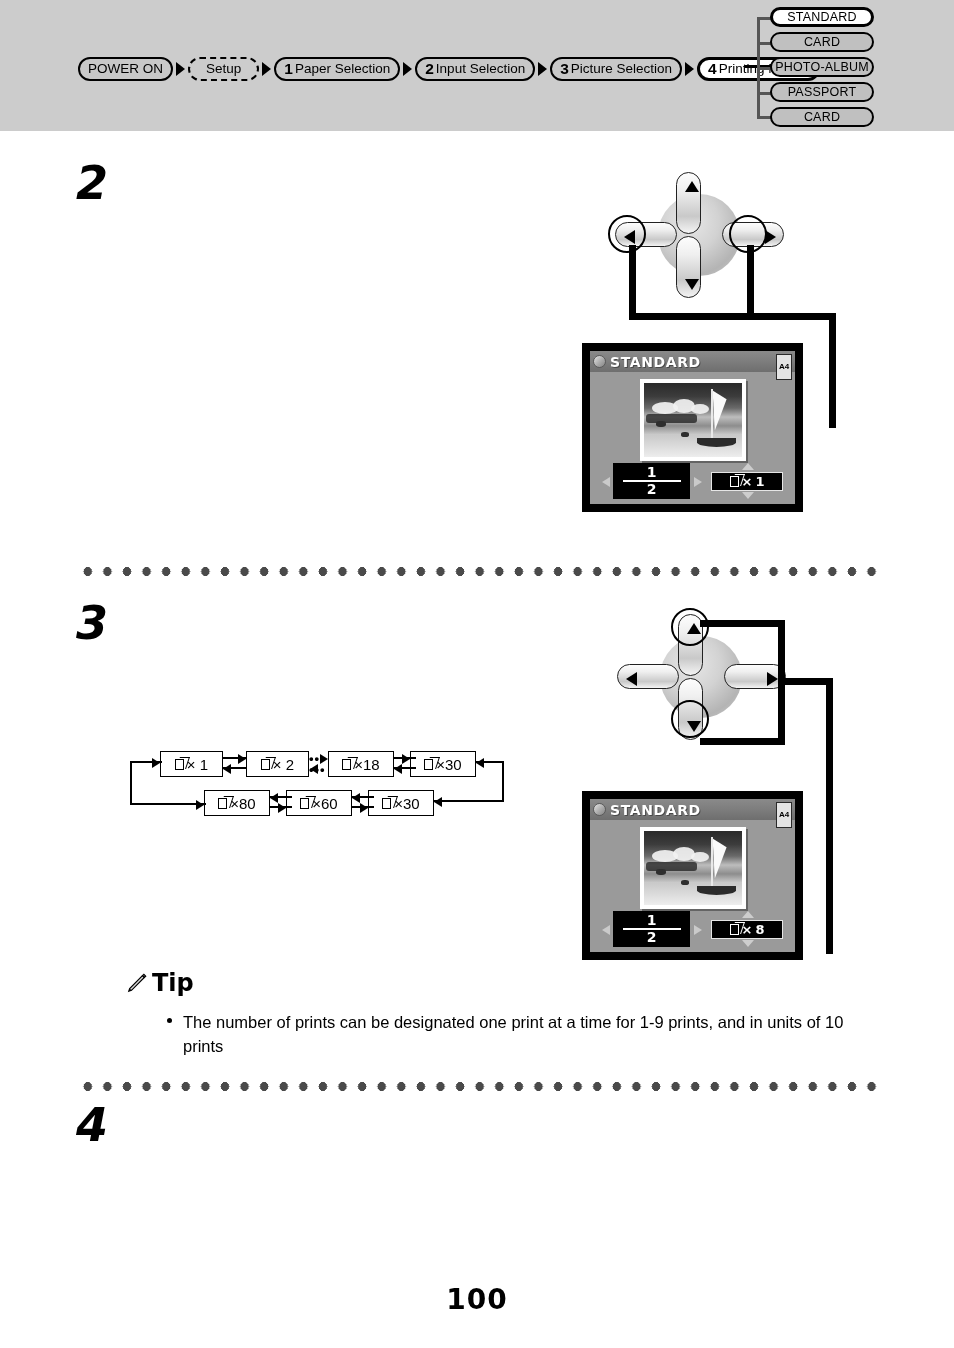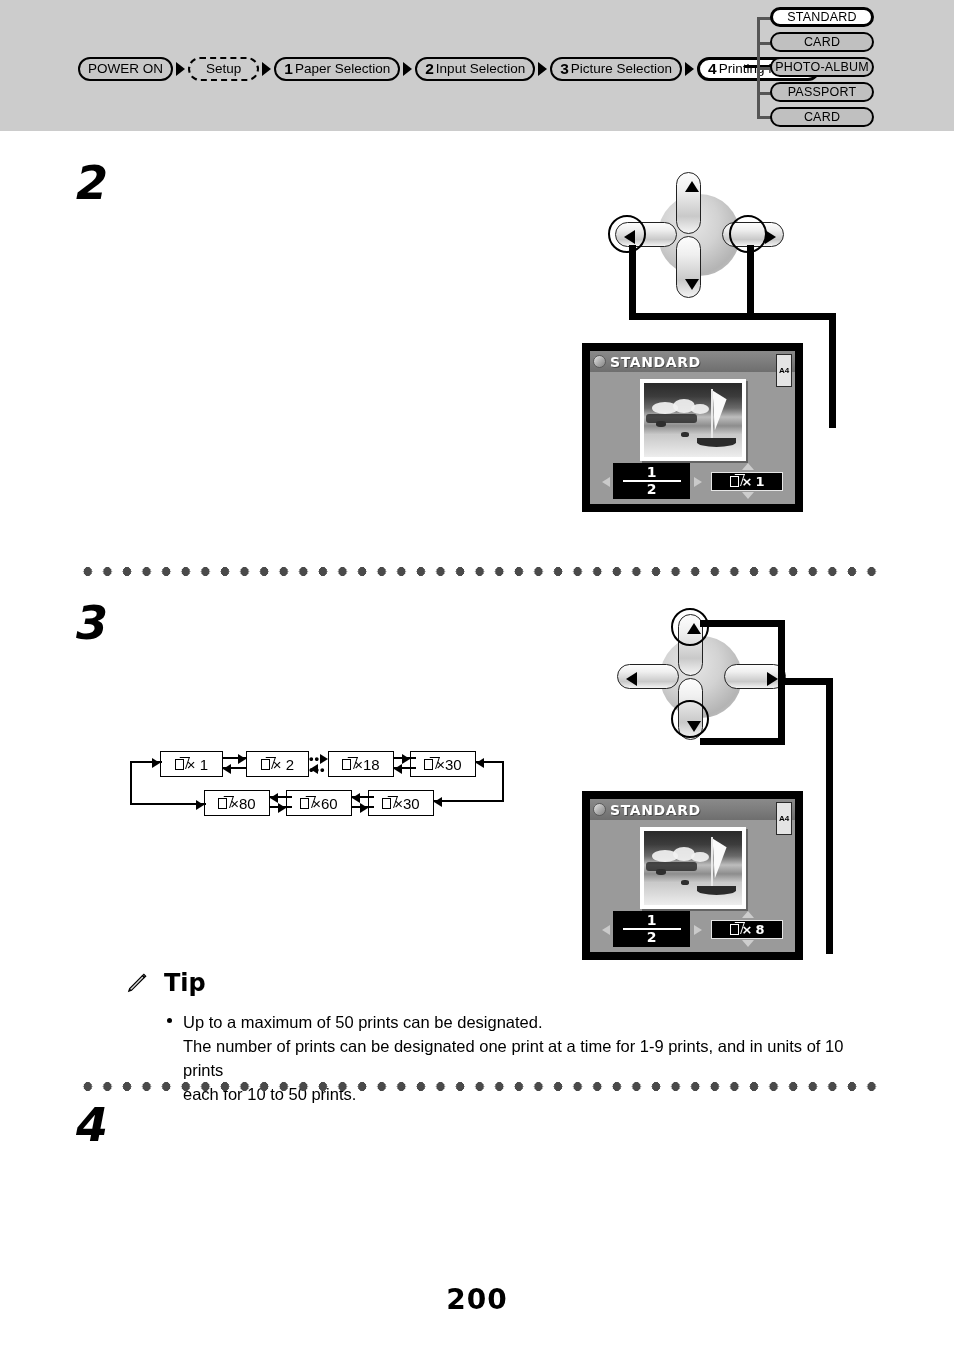--- a/index.html
+++ b/index.html
@@ -197,21 +197,21 @@
   .lcd-title .ttxt {
     color: #fff;
     font-weight: bold;
     font-size: 14px;
     letter-spacing: .6px;
     text-shadow: 1px 1px 0 #4a4a4a;
     font-family: "DejaVu Sans", sans-serif;
   }
   .lcd-title .paper-badge {
     position: absolute; right: 3px; top: 3px;
-    width: 16px; height: 33px;
+    width: 16px; height: 26px;
     background: #e4e4e4;
     border: 1px solid #2a2a2a;
     color: #000;
     font-size: 8px; font-weight: bold;
     display: flex; align-items: center; justify-content: center;
     line-height: 1;
   }
   .photo-wrap {
     position: absolute;
     left: 50px; top: 28px;
@@ -356,21 +356,21 @@
   .dots-mid {
     position: absolute;
     font-size: 13px; letter-spacing: 1px; color:#000;
     font-weight: bold;
   }
 
   
   .tip-head {
     position: absolute;
     left: 126px; top: 971px;
-    display: flex; align-items: center; gap: 16px; text-align: right;
+    display: flex; align-items: center; gap: 4px; text-align: right;
   }
   .pencil-icon { width: 22px; height: 22px; flex:none; }
   .tip-label {
     font-family: "DejaVu Sans", sans-serif;
     font-weight: bold;
     font-size: 24px;
     color: #000;
     line-height: 1;
   }
   .tip-body {
@@ -682,22 +682,20 @@
   <svg class="pencil-icon" viewBox="0 0 24 24">
     <path d="M3 21 L6 20 L20 6 L18 4 L4 18 Z" fill="#d8d8d8" stroke="#000" stroke-width="1.3"></path>
     <path d="M18 4 L20 6 L21.5 4.5 L19.5 2.5 Z" fill="#9a9a9a" stroke="#000" stroke-width="1.3"></path>
     <path d="M3 21 L4 18 L6 20 Z" fill="#000"></path>
   </svg>
   <span class="tip-label">Tip</span>
 </div>
 
 <div class="tip-body">
   <div class="tip-bullet"></div>
-  <div>Up to a maximum of 50 prints can be designated.</div>
   <div>The number of prints can be designated one print at a time for 1-9 prints, and in units of 10 prints</div>
-  <div>each for 10 to 50 prints.</div>
 </div>
 
 <div class="dot-sep" style="top:1082px;"></div>
 
 <div class="step-num" style="left:76px; top:1102px;">4</div>
 
-<div class="page-no">200</div>
+<div class="page-no">100</div>
 
 </body></html>

